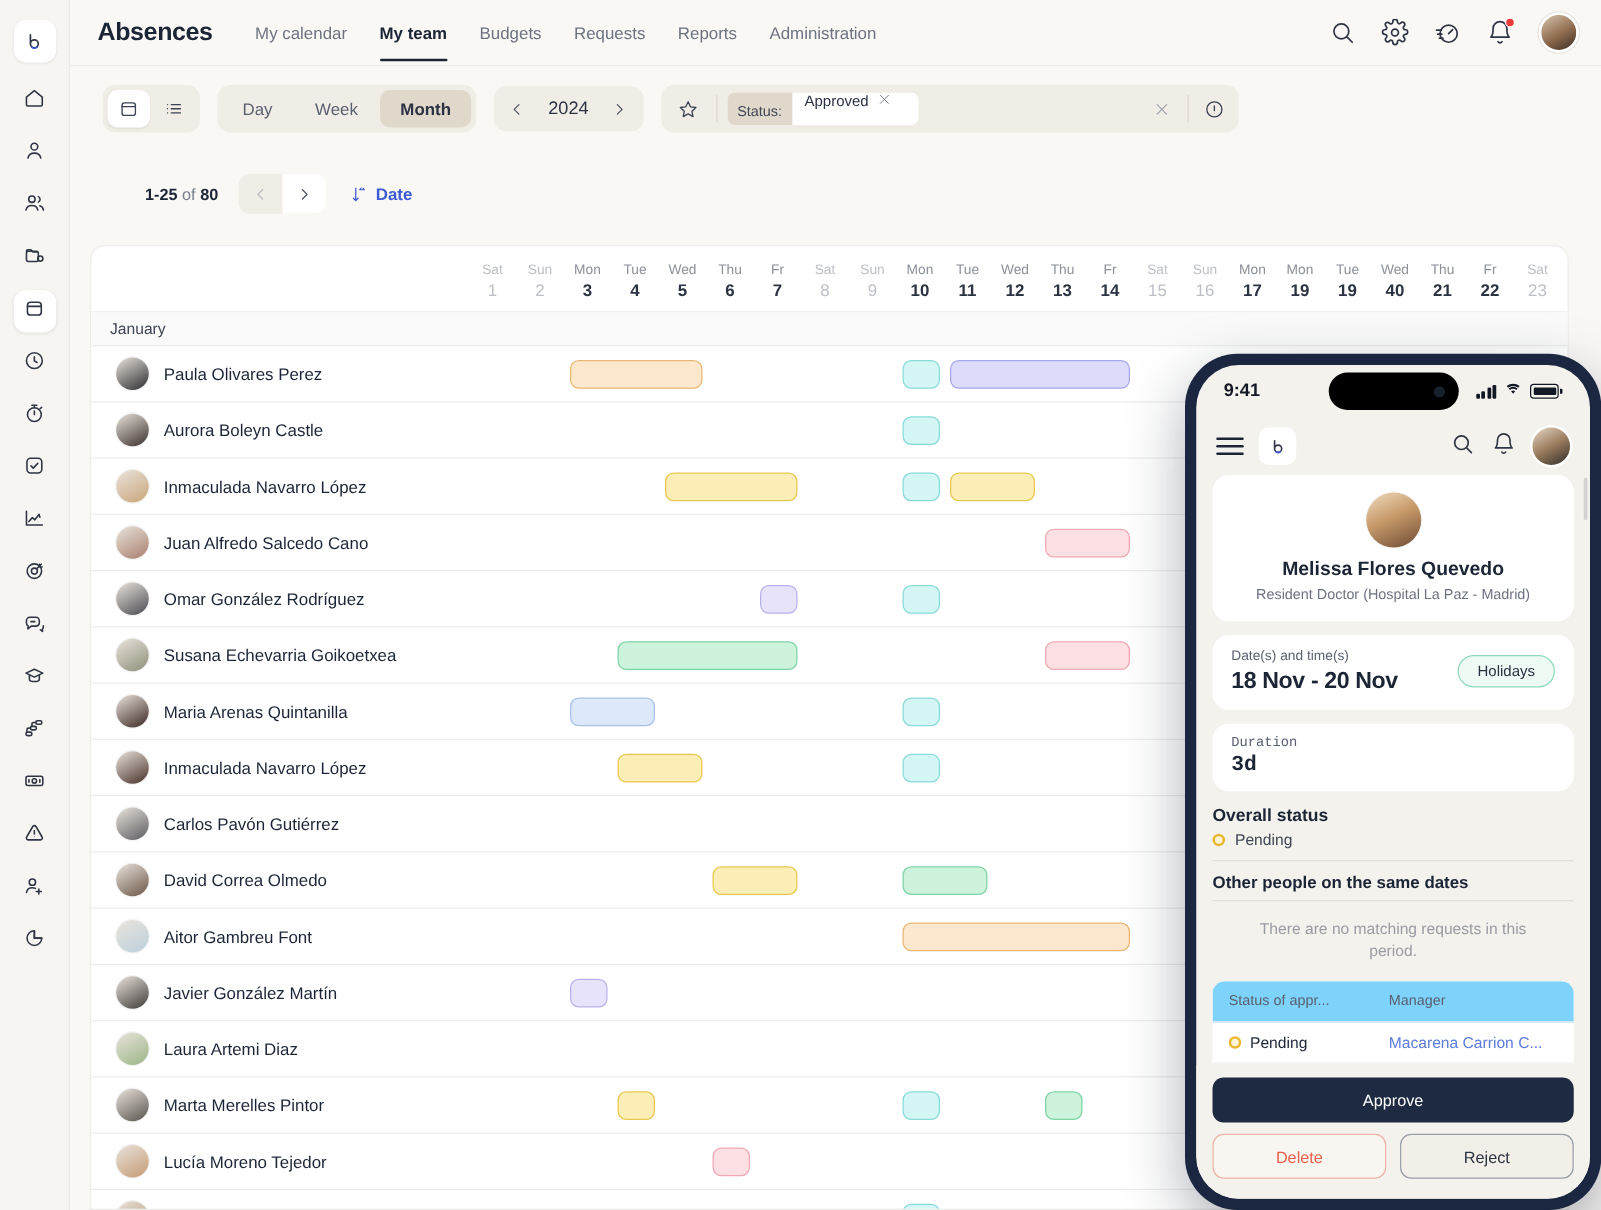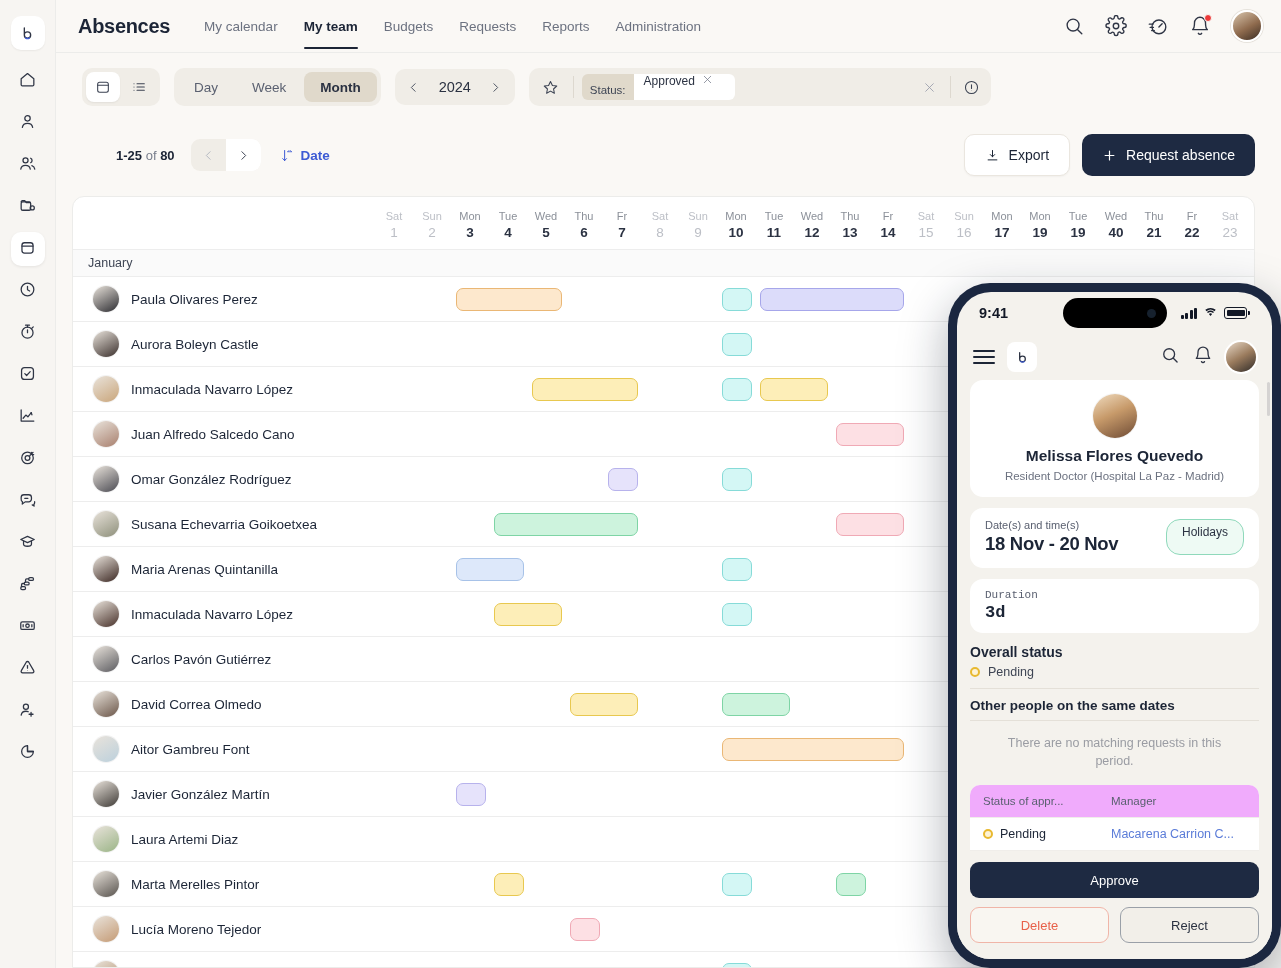--- a/index.html
+++ b/index.html
@@ -258,41 +258,41 @@
   .pcard { background: #fff; border-radius: 13px; padding: 13px 15px; margin-bottom: 11px; }
   .pcard-profile { text-align: center; padding: 14px 12px 15px; }
   .p-av {
     width: 44px; height: 44px; border-radius: 50%; margin: 0 auto 9px;
     background: linear-gradient(155deg,#f0dcc0,#c79a6a 45%,#6d4a34);
     box-shadow: 0 0 0 1px rgba(0,0,0,.04);
   }
   .p-name { font-size: 15.5px; font-weight: 700; color: #1c2536; }
   .p-role { font-size: 11.5px; color: #6c7280; margin-top: 5px; }
 
-  .pcard-dates { display: flex; justify-content: space-between; padding: 11px 15px 13px; }
+  .pcard-dates { display: flex; align-items: center; justify-content: space-between; padding: 11px 15px 13px; }
   .pd-lbl { font-size: 11px; color: #5a6070; margin-bottom: 2px; }
   .pd-val { font-size: 18.5px; font-weight: 700; color: #1c2536; letter-spacing: -.3px; }
   .pill {
     border: 1px solid #8fd9bb; background: #eefaf4; color: #2b3242;
     font-size: 12px; border-radius: 14px; padding: 5px 15px; white-space: nowrap;
   }
   .pcard-dur { padding: 10px 15px 11px; font-family: Liberation Mono, monospace; }
   .pd-dur { font-size: 17px; font-weight: 700; color: #1c2536; }
 
   .psec-title { font-size: 14px; font-weight: 700; color: #1c2536; margin: 4px 0 5px; }
   .pstatus { display: flex; align-items: center; gap: 8px; font-size: 12.5px; color: #3e4554;
      padding-bottom: 9px; border-bottom: 1px solid #e4e0d8; }
   .dot-pending { width: 10px; height: 10px; border-radius: 50%; border: 2px solid #e8b930; background: #fdf3d6; flex:none; }
   .psec-title2 { font-size: 13.5px; font-weight: 700; color: #1c2536; margin: 9px 0 0; padding-bottom: 7px;
      border-bottom: 1px solid #e4e0d8; }
   .empty-note { text-align: center; font-size: 12.5px; color: #9a9ca3; line-height: 1.45; padding: 13px 18px 15px; }
 
   .ptable { background: #fff; border-radius: 10px 10px 0 0; overflow: hidden; }
   .ptr { display: flex; align-items: center; height: 33px; padding: 0 13px; border-bottom: 1px solid #f0eeea; }
-  .ptr.head { background: #f0abfc; }
+  .ptr.head { background: #7dd3fc; }
   .pth { font-size: 11.5px; color: #5a6070; }
   .ptd { font-size: 12.5px; color: #1c2536; display: flex; align-items: center; gap: 7px; }
   .ptd.link { color: #5b7cd8; }
   .pc1 { width: 128px; flex: none; }
   .pc2 { flex: 1; overflow: hidden; white-space: nowrap; text-overflow: ellipsis; }
 
   .phone-actions {
     flex: none; padding: 10px 13px 16px; background: #f4f2ed;
   }
   .btn-approve {
@@ -567,34 +567,20 @@
             <path d="M9 5l7 7-7 7"></path>
           </svg>
       </div>
     </div>
     <div class="sortbtn">
       <svg viewBox="0 0 24 24">
           <path d="M9 4v16M9 20l-3-3M9 20l3-3"></path>
           <path d="M14 6h6M14 6l1.8-2M20 6l-1.8-2" stroke-width="1.3"></path>
         </svg>
       <span>Date</span>
-    </div>
-    <div class="tb2-right">
-      <button class="btn-export">
-        <svg viewBox="0 0 24 24">
-            <path d="M12 4v10M12 14l-3.5-3.5M12 14l3.5-3.5M5 19h14"></path>
-          </svg>
-        <span>Export</span>
-      </button>
-      <button class="btn-primary">
-        <svg viewBox="0 0 24 24">
-            <path d="M12 5v14M5 12h14"></path>
-          </svg>
-        <span>Request absence</span>
-      </button>
     </div>
   </div>
 
   <section class="calwrap">
     <div class="cal-head">
       <div class="cal-head-spacer"></div>
       <div id="dayheads" style="display:flex">
           <div class="daycol weekend">
             <span class="dow">Sat</span>
             <span class="dnum">1</span>

